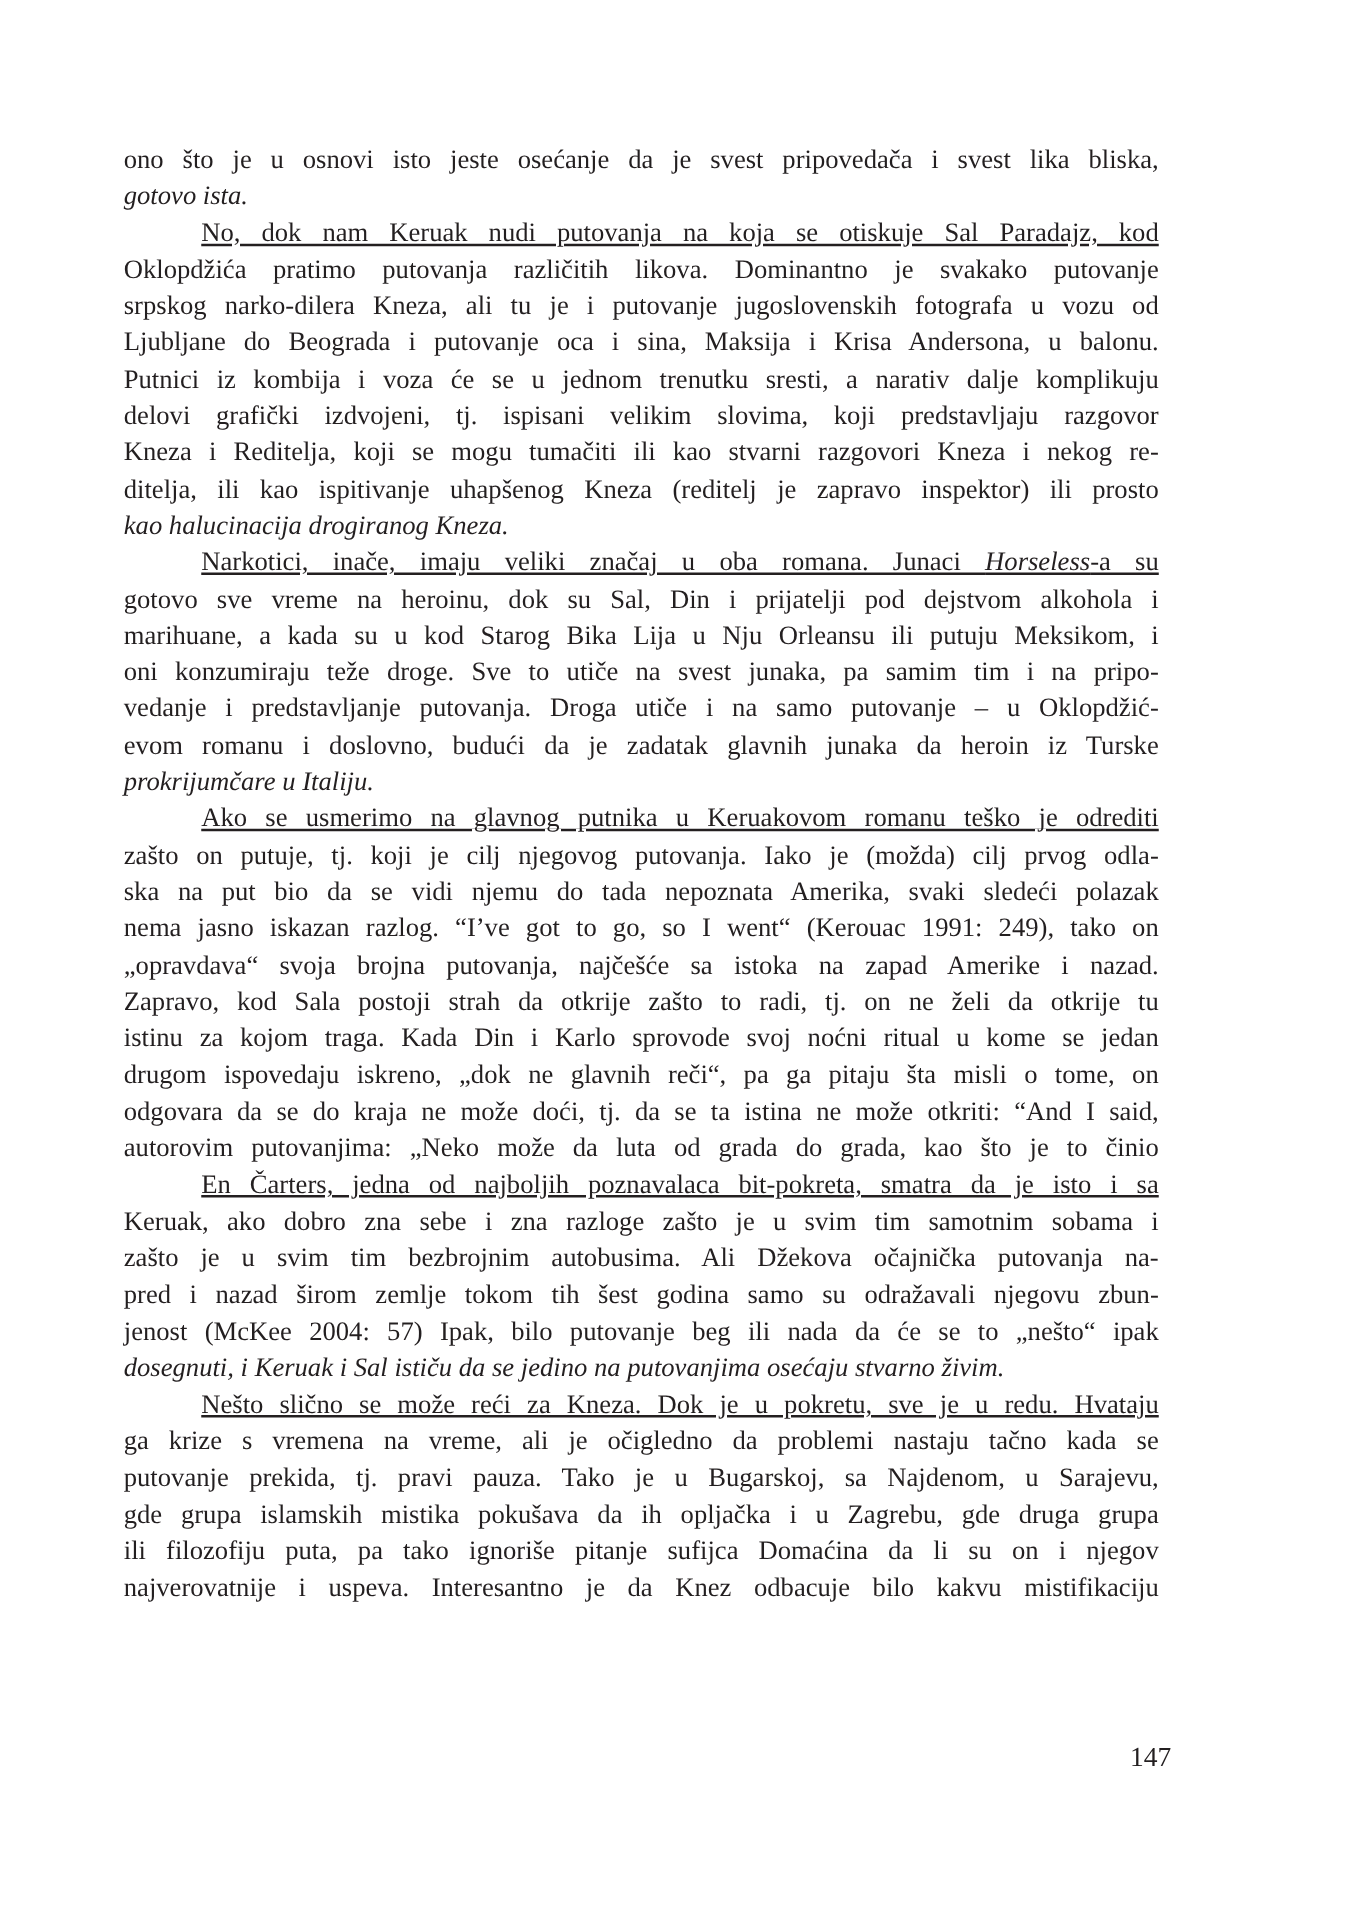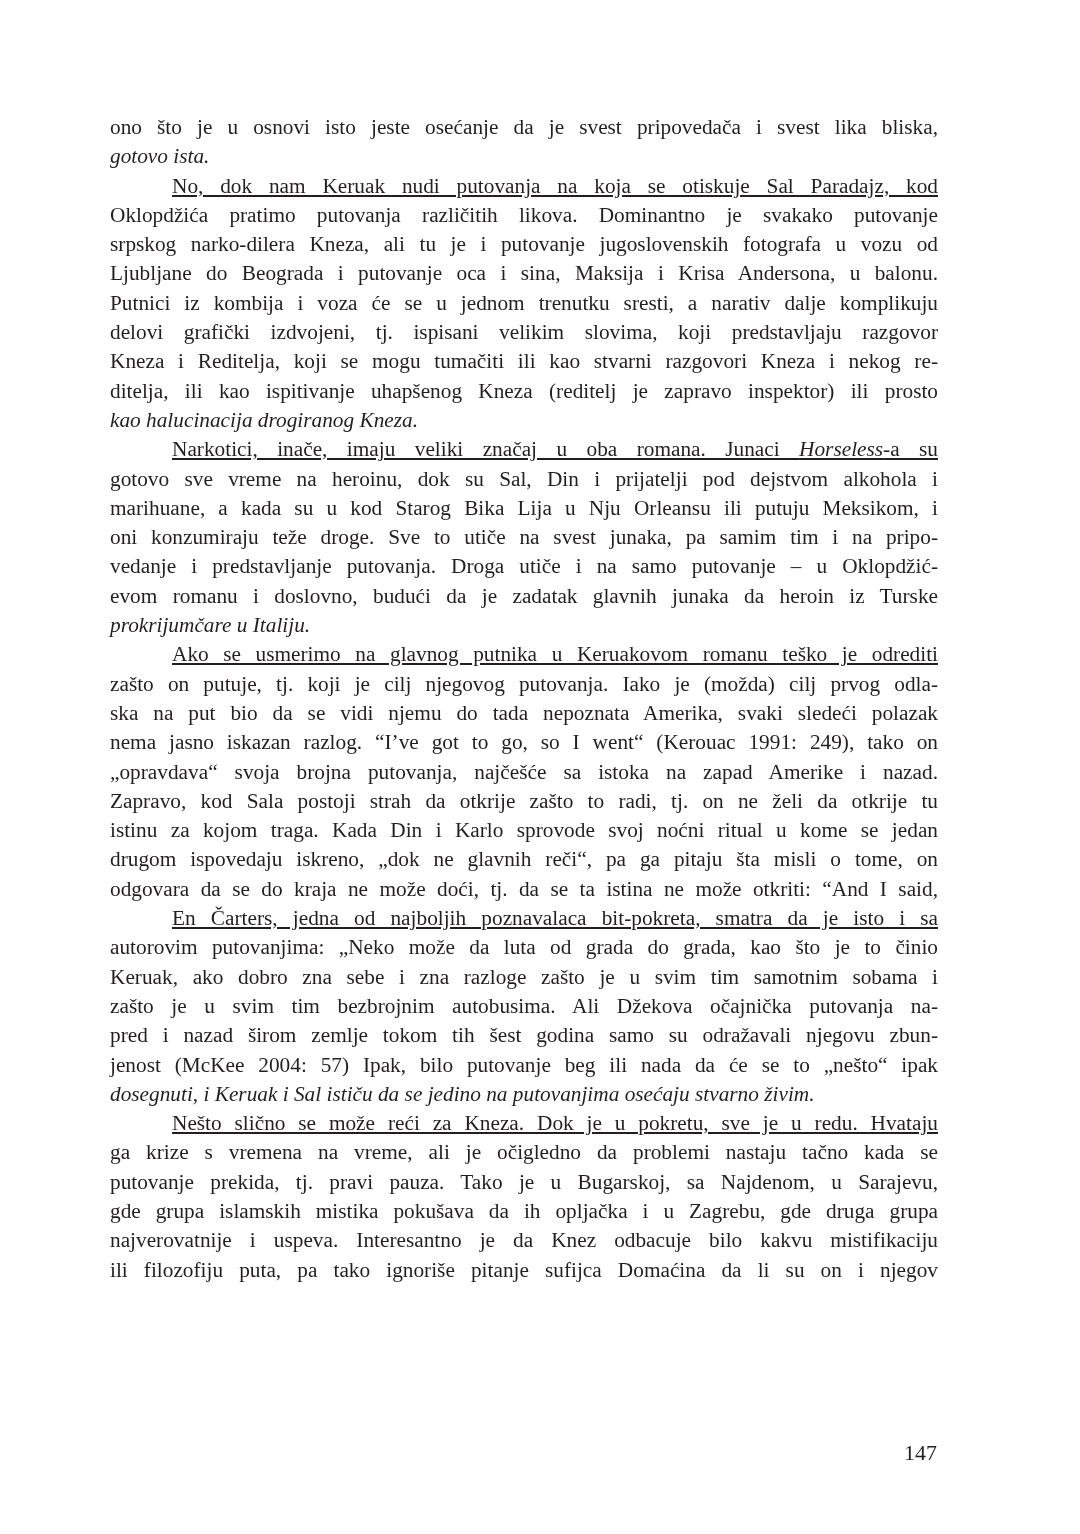--- a/index.html
+++ b/index.html
@@ -1,27 +1,27 @@
 <!DOCTYPE html>
 <html><head>
 <meta charset="utf-8">
 <style>
   html, body { margin: 0; padding: 0; background: #ffffff; }
   body { width: 1080px; height: 1534px; position: relative; overflow: hidden; }
   .page {
-    position: absolute; left: 110px; top: 113px; width: 828px;
+    position: absolute; left: 99px; top: 113px; width: 828px;
     font-family: "Liberation Serif", serif; font-size: 21.3px; color: #231f20;
     line-height: 29.3px;
   }
   .line { display: block; white-space: nowrap; text-align: justify; text-align-last: justify; height: 29.3px; }
   .line.last { text-align-last: left; font-style: italic; }
   .line.indent { padding-left: 62px; text-decoration: underline; }
   .folio {
     position: absolute; right: 143px; top: 1393px;
-    font-family: "Liberation Serif", serif; font-size: 22px; color: #231f20; margin-top: 47px;
+    font-family: "Liberation Serif", serif; font-size: 22px; color: #231f20;
   }
   i { font-style: italic; }
 </style>
 </head>
 <body>
 
 <div class="page" id="page-body">
     <div>
       <span class="line">ono što je u osnovi isto jeste osećanje da je svest pripovedača i svest lika bliska,</span>
       <span class="line last">gotovo ista.</span>
@@ -51,30 +51,30 @@
       <span class="line">zašto on putuje, tj. koji je cilj njegovog putovanja. Iako je (možda) cilj prvog odla-</span>
       <span class="line">ska na put bio da se vidi njemu do tada nepoznata Amerika, svaki sledeći polazak</span>
       <span class="line">nema jasno iskazan razlog. “I’ve got to go, so I went“ (Kerouac 1991: 249), tako on</span>
       <span class="line">„opravdava“ svoja brojna putovanja, najčešće sa istoka na zapad Amerike i nazad.</span>
       <span class="line">Zapravo, kod Sala postoji strah da otkrije zašto to radi, tj. on ne želi da otkrije tu</span>
       <span class="line">istinu za kojom traga. Kada Din i Karlo sprovode svoj noćni ritual u kome se jedan</span>
       <span class="line">drugom ispovedaju iskreno, „dok ne glavnih reči“, pa ga pitaju šta misli o tome, on</span>
       <span class="line">odgovara da se do kraja ne može doći, tj. da se ta istina ne može otkriti: “And I said,</span>
     </div>
     <div>
+      <span class="line">autorovim putovanjima: „Neko može da luta od grada do grada, kao što je to činio</span>
       <span class="line indent">En Čarters, jedna od najboljih poznavalaca bit-pokreta, smatra da je isto i sa</span>
-      <span class="line">autorovim putovanjima: „Neko može da luta od grada do grada, kao što je to činio</span>
       <span class="line">Keruak, ako dobro zna sebe i zna razloge zašto je u svim tim samotnim sobama i</span>
       <span class="line">zašto je u svim tim bezbrojnim autobusima. Ali Džekova očajnička putovanja na-</span>
       <span class="line">pred i nazad širom zemlje tokom tih šest godina samo su odražavali njegovu zbun-</span>
       <span class="line">jenost (McKee 2004: 57) Ipak, bilo putovanje beg ili nada da će se to „nešto“ ipak</span>
       <span class="line last">dosegnuti, i Keruak i Sal ističu da se jedino na putovanjima osećaju stvarno živim.</span>
     </div>
     <div>
       <span class="line indent">Nešto slično se može reći za Kneza. Dok je u pokretu, sve je u redu. Hvataju</span>
       <span class="line">ga krize s vremena na vreme, ali je očigledno da problemi nastaju tačno kada se</span>
       <span class="line">putovanje prekida, tj. pravi pauza. Tako je u Bugarskoj, sa Najdenom, u Sarajevu,</span>
       <span class="line">gde grupa islamskih mistika pokušava da ih opljačka i u Zagrebu, gde druga grupa</span>
+      <span class="line">ili filozofiju puta, pa tako ignoriše pitanje sufijca Domaćina da li su on i njegov</span>
       <span class="line">najverovatnije i uspeva. Interesantno je da Knez odbacuje bilo kakvu mistifikaciju</span>
-      <span class="line">ili filozofiju puta, pa tako ignoriše pitanje sufijca Domaćina da li su on i njegov</span>
     </div>
   </div>
 <div class="folio">147</div>
 
 </body></html>

